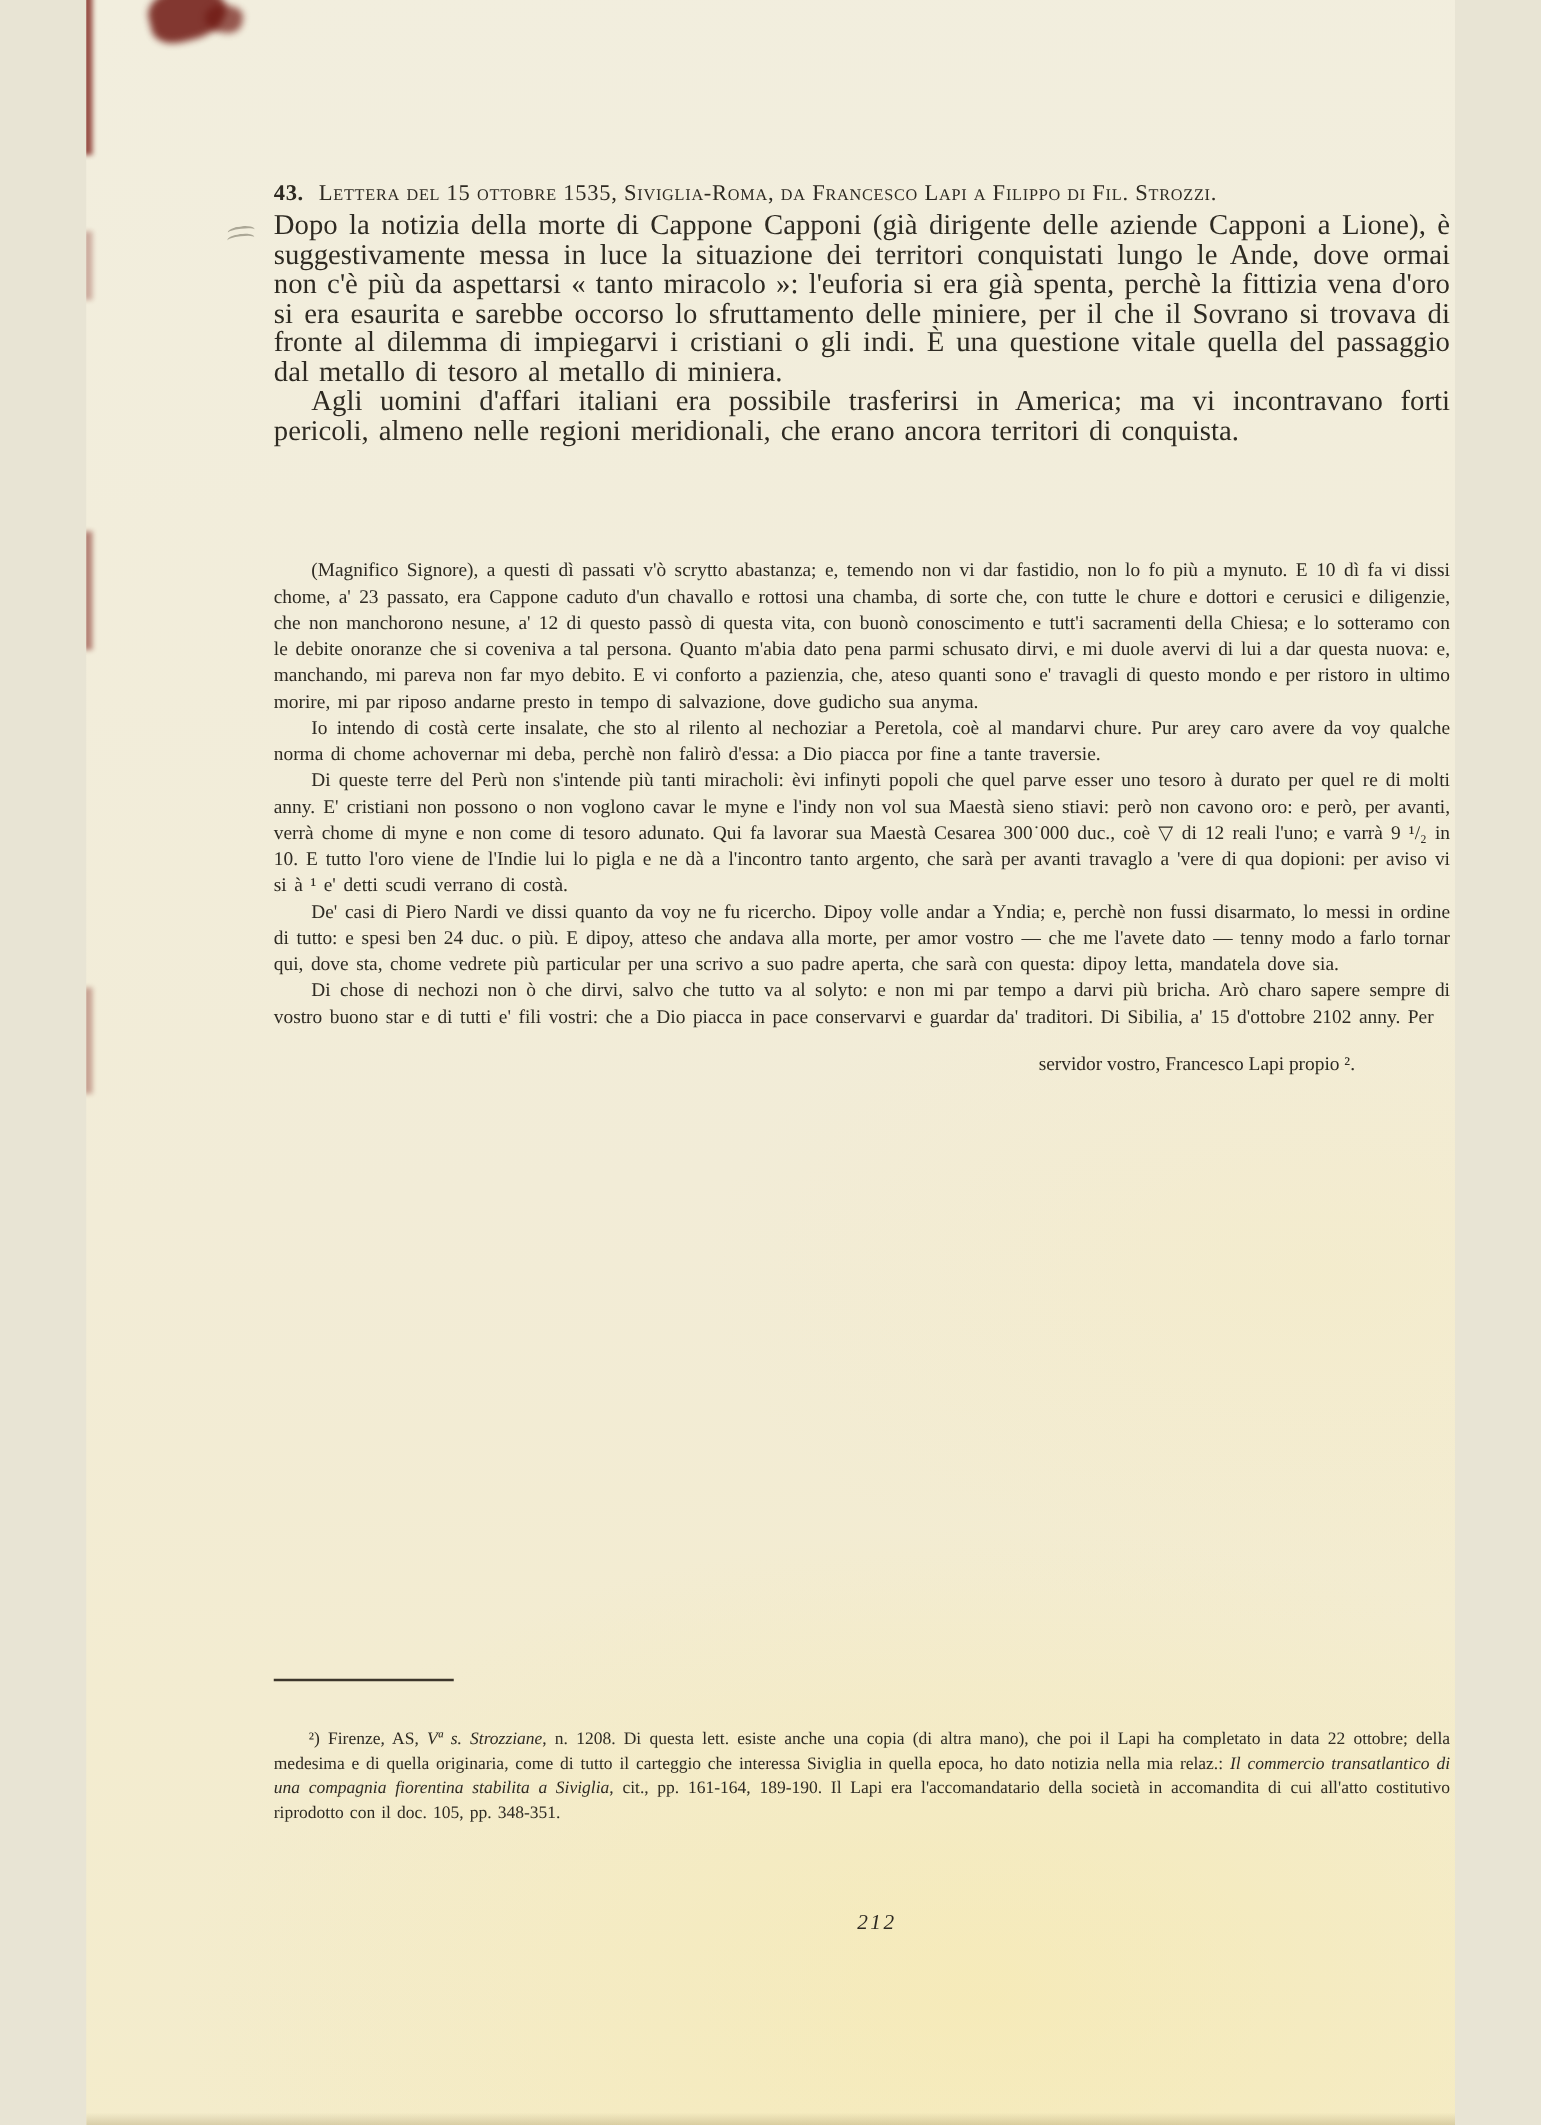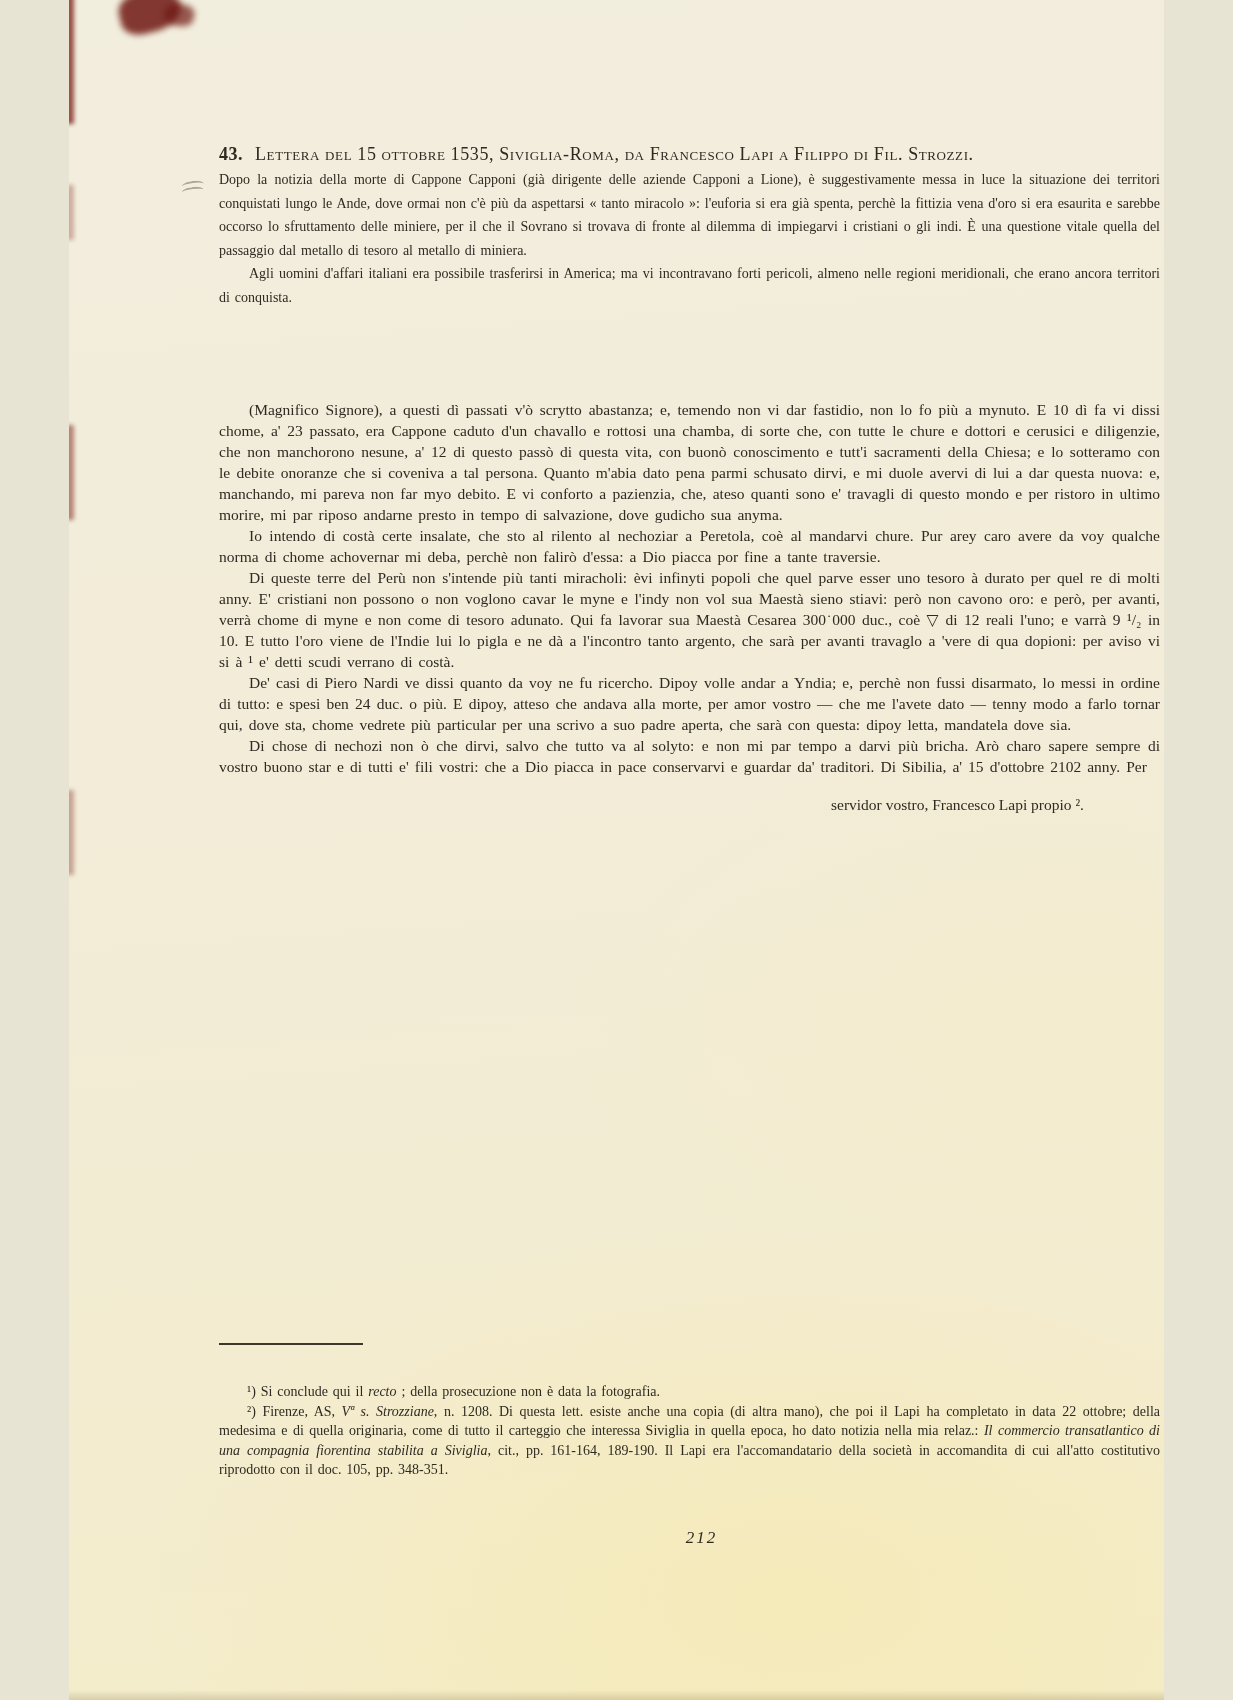--- a/index.html
+++ b/index.html
@@ -35,21 +35,21 @@
   .pencil::after{content:"";position:absolute;left:-1px;top:4px;width:22px;height:6px;
     border-top:2px solid #94907f;border-radius:50%;}
 
   
   .content{position:absolute;left:150px;top:143px;width:941px;}
 
   .heading-line{margin:0 0 2px 0;font-size:18px;line-height:23px;}
   .heading-line .num{font-weight:bold;margin-right:12px;letter-spacing:.5px;}
   .heading-line .title{font-variant:small-caps;letter-spacing:.6px;}
 
-  .intro{margin:0;font-size:14px;line-height:23.5px;text-align:justify;word-spacing:.1em;}
+  .intro{margin:0;font-size:23px;line-height:23.5px;text-align:justify;word-spacing:.1em;}
   .intro.indent{text-indent:30px;}
 
   .letter{margin-top:90px;}
   .lp{margin:0;font-size:15.5px;line-height:21px;text-align:justify;text-indent:30px;word-spacing:.14em;}
   .signature{margin:17px 0 0 0;font-size:15.5px;line-height:21px;text-align:right;padding-right:76px;font-family:Liberation Serif, serif;}
 
   .footnotes{position:absolute;left:150px;top:1343px;width:941px;}
   .fn-rule{width:144px;height:0;border-top:2.5px solid #3c362b;margin:0 0 37px 0;}
   .fn{margin:0;font-size:14px;line-height:19.5px;text-align:justify;text-indent:28px;word-spacing:.1em;}
   .seg-i{font-style:italic;}
@@ -85,19 +85,18 @@
       <p class="lp">Di queste terre del Perù non s'intende più tanti miracholi: èvi infinyti popoli che quel parve esser uno tesoro à durato per quel re di molti anny. E' cristiani non possono o non voglono cavar le myne e l'indy non vol sua Maestà sieno stiavi: però non cavono oro: e però, per avanti, verrà chome di myne e non come di tesoro adunato. Qui fa lavorar sua Maestà Cesarea 300˙000 duc., coè ▽ di 12 reali l'uno; e varrà 9 ¹/₂ in 10. E tutto l'oro viene de l'Indie lui lo pigla e ne dà a l'incontro tanto argento, che sarà per avanti travaglo a 'vere di qua dopioni: per aviso vi si à ¹ e' detti scudi verrano di costà.</p>
       <p class="lp">De' casi di Piero Nardi ve dissi quanto da voy ne fu ricercho. Dipoy volle andar a Yndia; e, perchè non fussi disarmato, lo messi in ordine di tutto: e spesi ben 24 duc. o più. E dipoy, atteso che andava alla morte, per amor vostro — che me l'avete dato — tenny modo a farlo tornar qui, dove sta, chome vedrete più particular per una scrivo a suo padre aperta, che sarà con questa: dipoy letta, mandatela dove sia.</p>
       <p class="lp">Di chose di nechozi non ò che dirvi, salvo che tutto va al solyto: e non mi par tempo a darvi più bricha. Arò charo sapere sempre di vostro buono star e di tutti e' fili vostri: che a Dio piacca in pace conservarvi e guardar da' traditori. Di Sibilia, a' 15 d'ottobre 2102 anny. Per</p>
       <p class="signature">servidor vostro, Francesco Lapi propio ².</p>
     </div>
 
   </div>
 
   <div class="footnotes">
     <div class="fn-rule"></div>
-    <p class="fn"><span>¹) Si conclude qui il </span><span class="seg-i">recto</span><span> ; della prosecuzione non è data la fotografia.</span></p>
     <p class="fn"><span>²) Firenze, AS, </span><span class="seg-i">Vª s. Strozziane</span><span>, n. 1208. Di questa lett. esiste anche una copia (di altra mano), che poi il Lapi ha completato in data 22 ottobre; della medesima e di quella originaria, come di tutto il carteggio che interessa Siviglia in quella epoca, ho dato notizia nella mia relaz.: </span><span class="seg-i">Il commercio transatlantico di una compagnia fiorentina stabilita a Siviglia</span><span>, cit., pp. 161-164, 189-190. Il Lapi era l'accomandatario della società in accomandita di cui all'atto costitutivo riprodotto con il doc. 105, pp. 348-351.</span></p>
   </div>
 
   <p class="pagenum">212</p>
 
 </div>
 
 </body></html>

